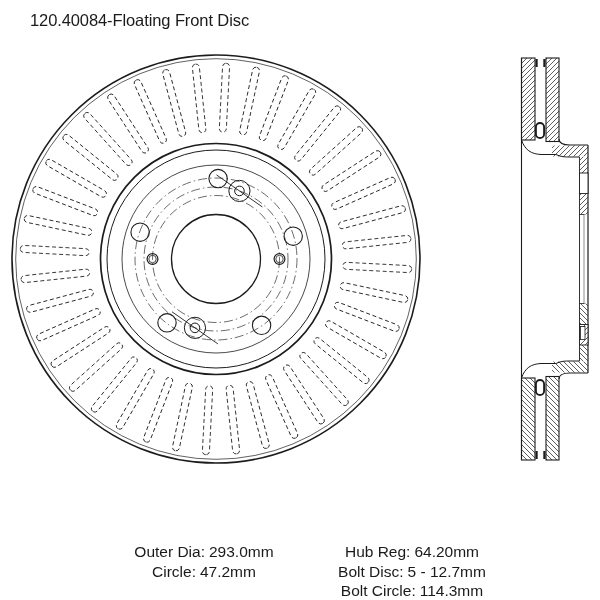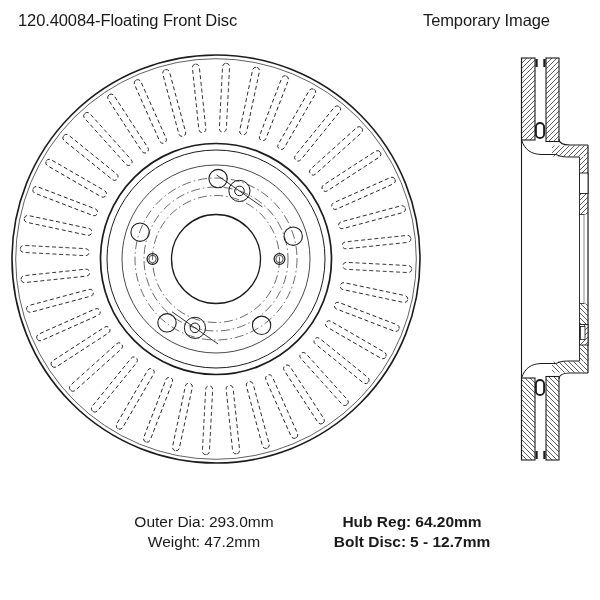--- a/index.html
+++ b/index.html
@@ -1,34 +1,33 @@
 <!DOCTYPE html>
 <html><head>
 <meta charset="utf-8">
 <style>
   html,body{margin:0;padding:0;background:#fff;}
   .page{position:relative;width:600px;height:600px;background:#ffffff;overflow:hidden;
         font-family:"Liberation Sans",sans-serif;color:#1a1a1a;}
   .hdr{position:absolute;top:11px;font-size:16.5px;letter-spacing:-0.1px;color:#1a1a1a;white-space:nowrap;}
-  .hdr-left{left:18px;}
+  .hdr-left{left:30px;}
   .hdr-right{left:423px;}
   #dwg{position:absolute;left:0;top:0;}
-  .spec-col{position:absolute;top:512px;width:300px;text-align:center;
+  .spec-col{position:absolute;top:542px;width:300px;text-align:center;
             font-size:15.5px;line-height:19.5px;white-space:nowrap;}
   .spec-col-left{left:54px;}
-  .spec-col-right{left:262px;font-weight:bold;}
+  .spec-col-right{left:262px;}
   .spec-row .v{margin-left:4px;}
 </style>
 </head>
 <body>
 
 <div class="page">
 
   <div class="hdr hdr-left">120.40084-Floating Front Disc</div>
-  <div class="hdr hdr-right">Temporary Image</div>
 
   <svg id="dwg" width="600" height="600" viewBox="0 0 600 600" aria-label="technical drawing">
       <defs>
         <pattern id="hatch" width="5" height="5" patternUnits="userSpaceOnUse">
           <path d="M-1,6 L6,-1 M-1,1 L1,-1 M4,6 L6,4" stroke="#2a2a2a" stroke-width="0.75" fill="none"></path>
         </pattern>
       </defs>
       <g transform="translate(216,259)" fill="none" stroke="#1c1c1c">
         <circle r="204" stroke-width="1.6"></circle>
         <circle r="200.3" stroke-width="0.7"></circle>
@@ -120,21 +119,22 @@
           <line x1="584" y1="214.5" x2="584" y2="259" stroke-width="0.5"></line>
         </g>
         <use href="#sec-half" transform="translate(0,518) scale(1,-1)"></use>
         <rect x="579.5" y="324.5" width="8.5" height="20.5" fill="url(#hatch)" stroke-width="0"></rect>
         <rect x="580.5" y="326.5" width="4.5" height="13" fill="#fff" stroke-width="0.8"></rect>
       </g>
     </svg>
 
   <div class="spec-col spec-col-left">
     <div class="spec-row"><span>Outer Dia:</span><span class="v">293.0mm</span></div>
-    <div class="spec-row"><span>Weight:</span><span class="v">47.2mm</span></div>
+    <div class="spec-row"><span>Circle:</span><span class="v">47.2mm</span></div>
   </div>
 
   <div class="spec-col spec-col-right">
     <div class="spec-row"><span>Hub Reg:</span><span class="v">64.20mm</span></div>
     <div class="spec-row"><span>Bolt Disc:</span><span class="v">5 - 12.7mm</span></div>
+    <div class="spec-row"><span>Bolt Circle:</span><span class="v">114.3mm</span></div>
   </div>
 
 </div>
 
 </body></html>

